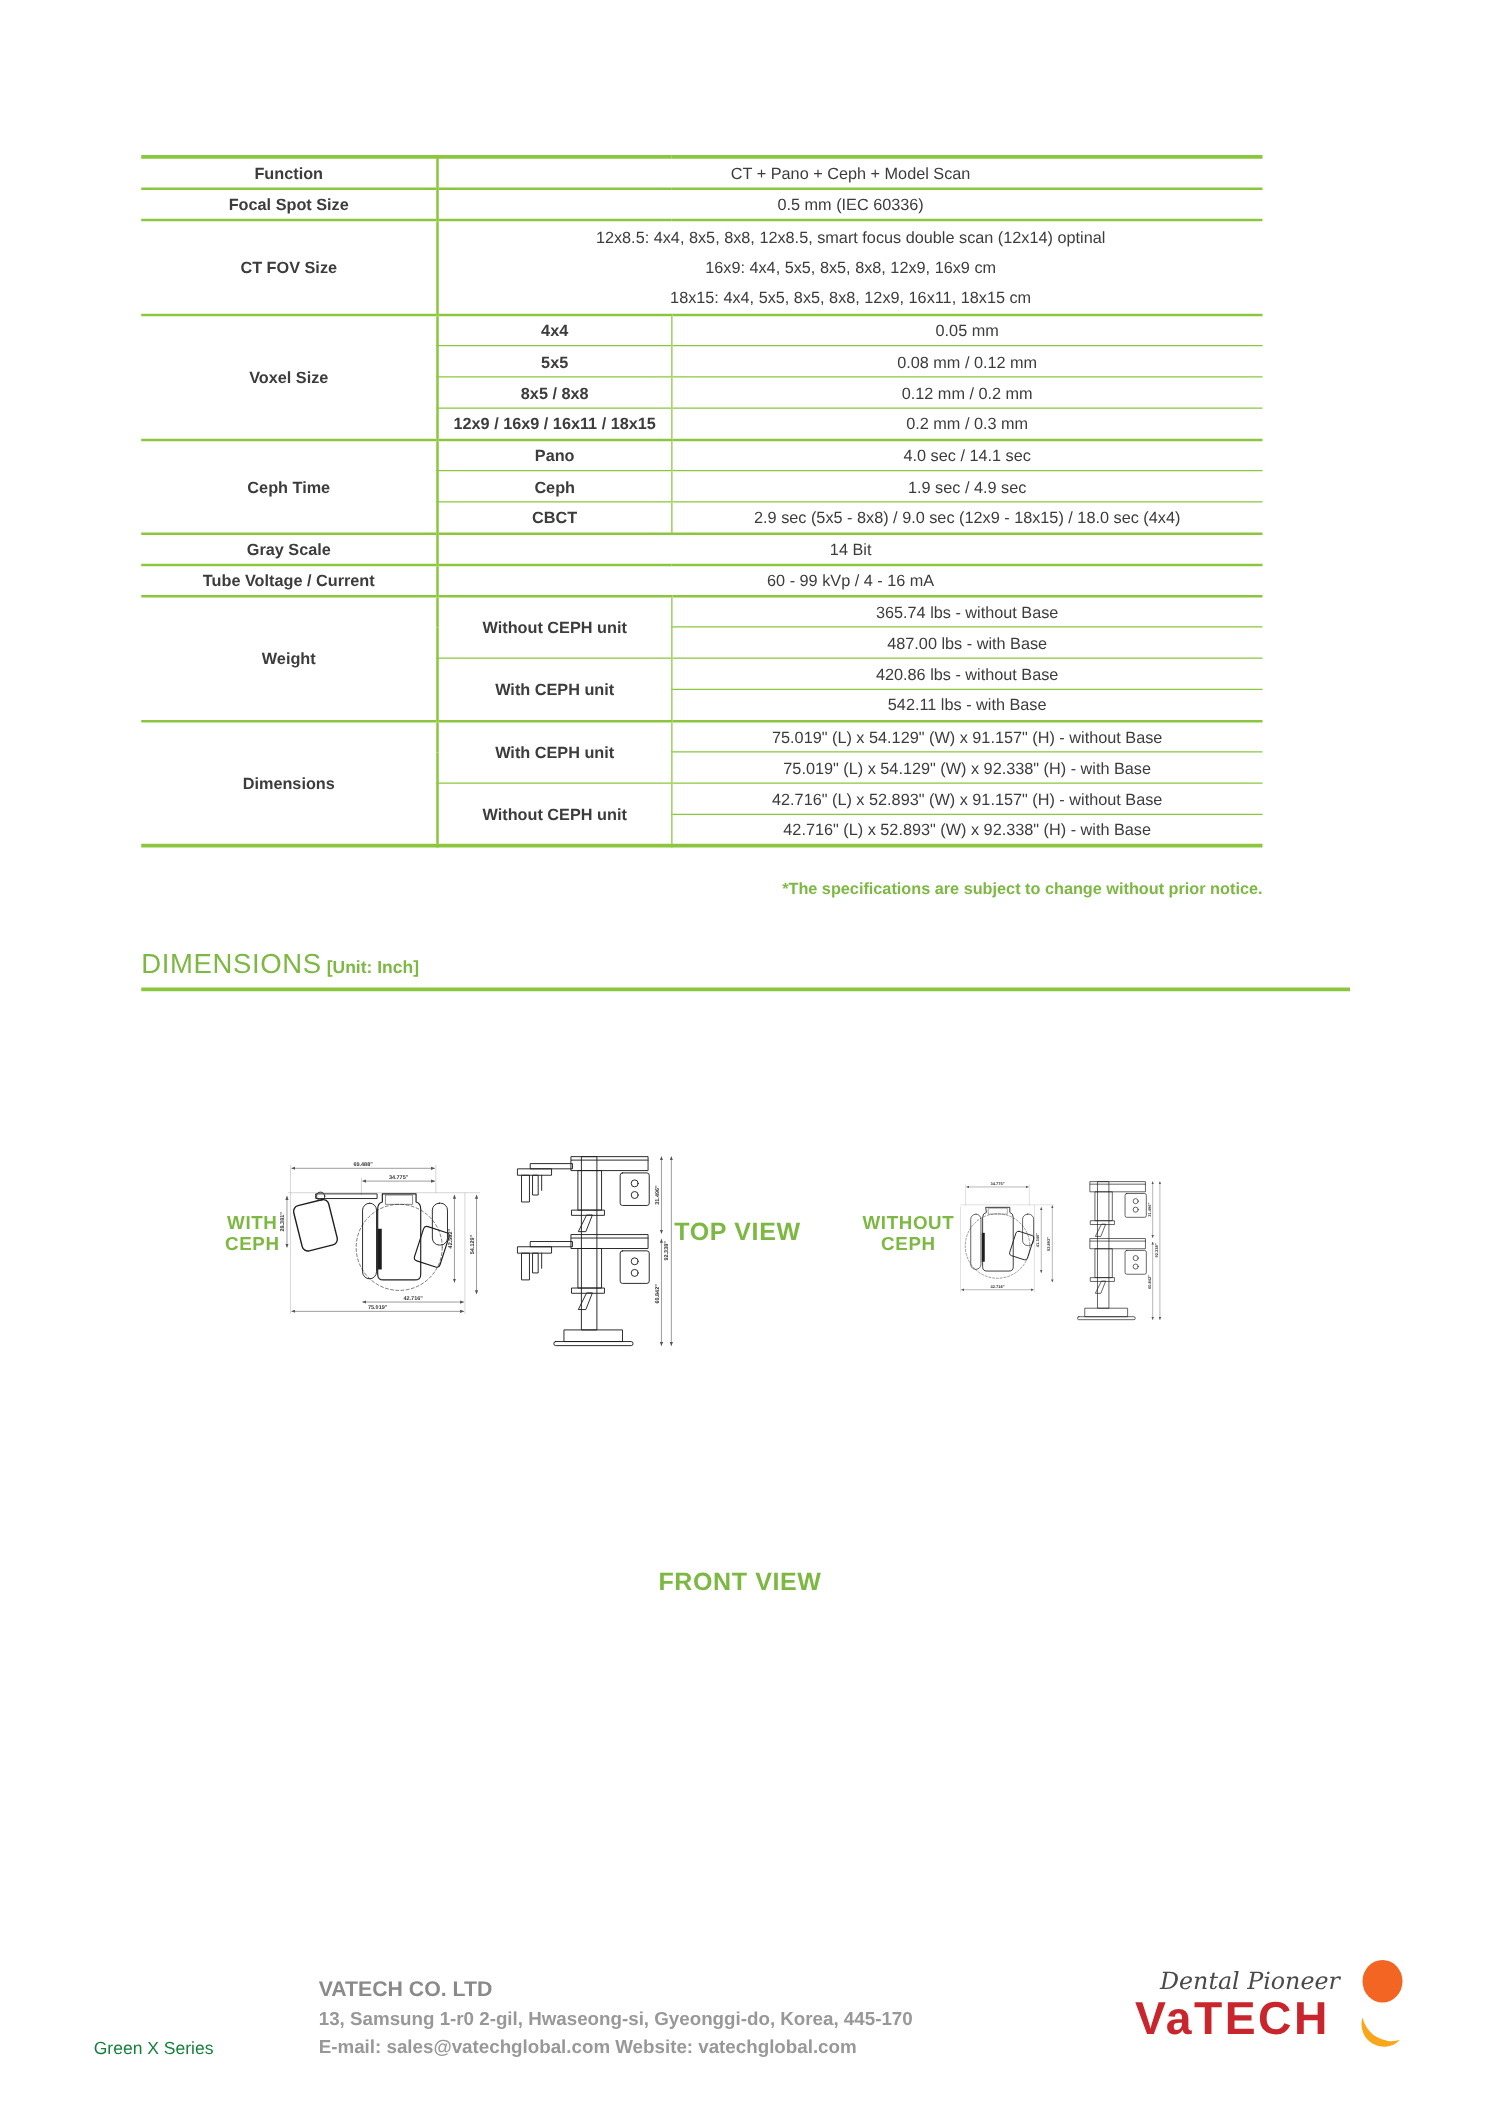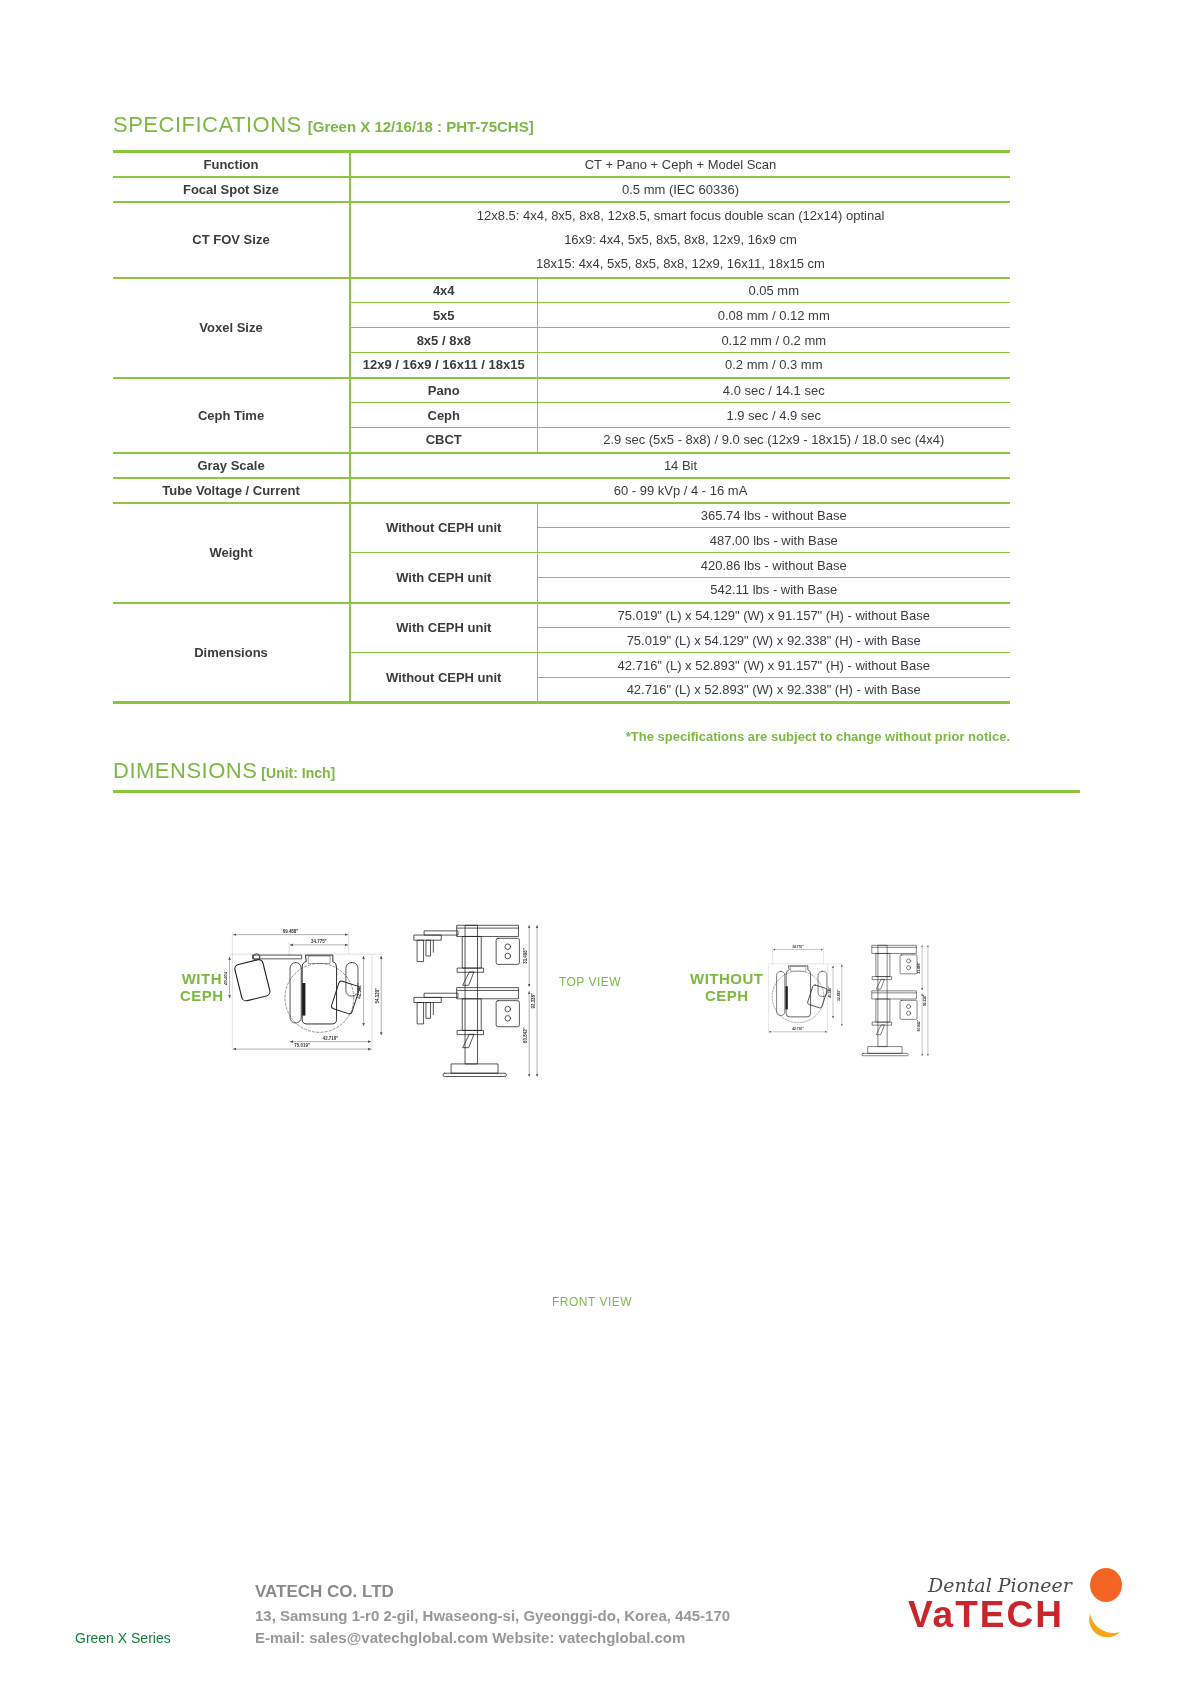--- a/index.html
+++ b/index.html
@@ -32,23 +32,23 @@
   .dim-section{position:absolute;left:113px;top:758px;width:967px;}
   .dim-section .h1{font-size:22px;}
   .dim-section .h1b{font-size:14px;font-weight:bold;margin-left:4px;}
   .rule{height:3px;background:var(--gl);margin-top:6px;}
   .col-head{color:var(--green);font-size:15px;font-weight:bold;text-align:center;letter-spacing:0.5px;}
   .dcol{position:absolute;display:flex;align-items:center;}
   .dcol-left{left:180px;top:806px;width:360px;}
   .dcol-right{left:690px;top:806px;width:240px;}
   .dcol svg.topview{margin-top:6px;}
   .dcol svg.frontview{margin-top:26px;}
-  .view-label{position:absolute;color:var(--green);font-size:12px;font-weight:normal;letter-spacing:0.5px;}
+  .view-label{position:absolute;color:var(--green);font-size:20px;font-weight:bold;letter-spacing:0.5px;}
   .view-label.top{left:525px;top:975px;width:130px;text-align:center;}
-  .view-label.front{left:518px;top:1295px;width:148px;text-align:center;}
+  .view-label.front{left:518px;top:1255px;width:148px;text-align:center;}
   
   .dwg .mach{stroke:#1e1e1e;stroke-width:1.6;fill:none;stroke-linejoin:round;stroke-linecap:round;}
   .dwg .mach .thin{stroke-width:0.9;}
   .dwg .mach .fillbar{fill:#1e1e1e;stroke:none;}
   .dwg .dim line{stroke:#555;stroke-width:1;}
   .dwg .ext{stroke:#9a9a9a;stroke-width:0.7;}
   .dwg text{font-family:"Liberation Sans",sans-serif;font-size:9.5px;font-weight:bold;fill:#333;text-anchor:middle;}
   .dwg .dash{stroke-dasharray:5 4;stroke-width:1;}
   
   .series{position:absolute;left:75px;top:1630px;font-size:14px;color:#15803d;}
@@ -58,23 +58,20 @@
   .logo{position:absolute;left:900px;top:1568px;display:flex;align-items:flex-start;}
   .logo .txt{display:flex;flex-direction:column;align-items:center;margin-top:6px;}
   .logo .tagline{font-family:"DejaVu Serif",serif;font-style:italic;font-size:19px;color:#4a4a4a;margin-left:28px;}
   .logo .brand{font-size:37px;font-weight:bold;color:#C9252C;letter-spacing:2px;line-height:1.05;}
   .logo svg{margin-left:6px;}
 </style>
 </head>
 <body>
 
 <div class="spec-section">
-  <div class="sec-head">
-    <span class="h1">SPECIFICATIONS</span><span class="h1b"><span>[Green X 12/16/18 : </span><b>PHT-75CHS</b><span>]</span></span>
-  </div>
 
   <table class="spec-table">
     <colgroup>
         <col style="width:237px">
         <col style="width:187px">
         <col>
       </colgroup>
     <tbody>
       <tr class="g">
         <td class="lbl">Function</td>

